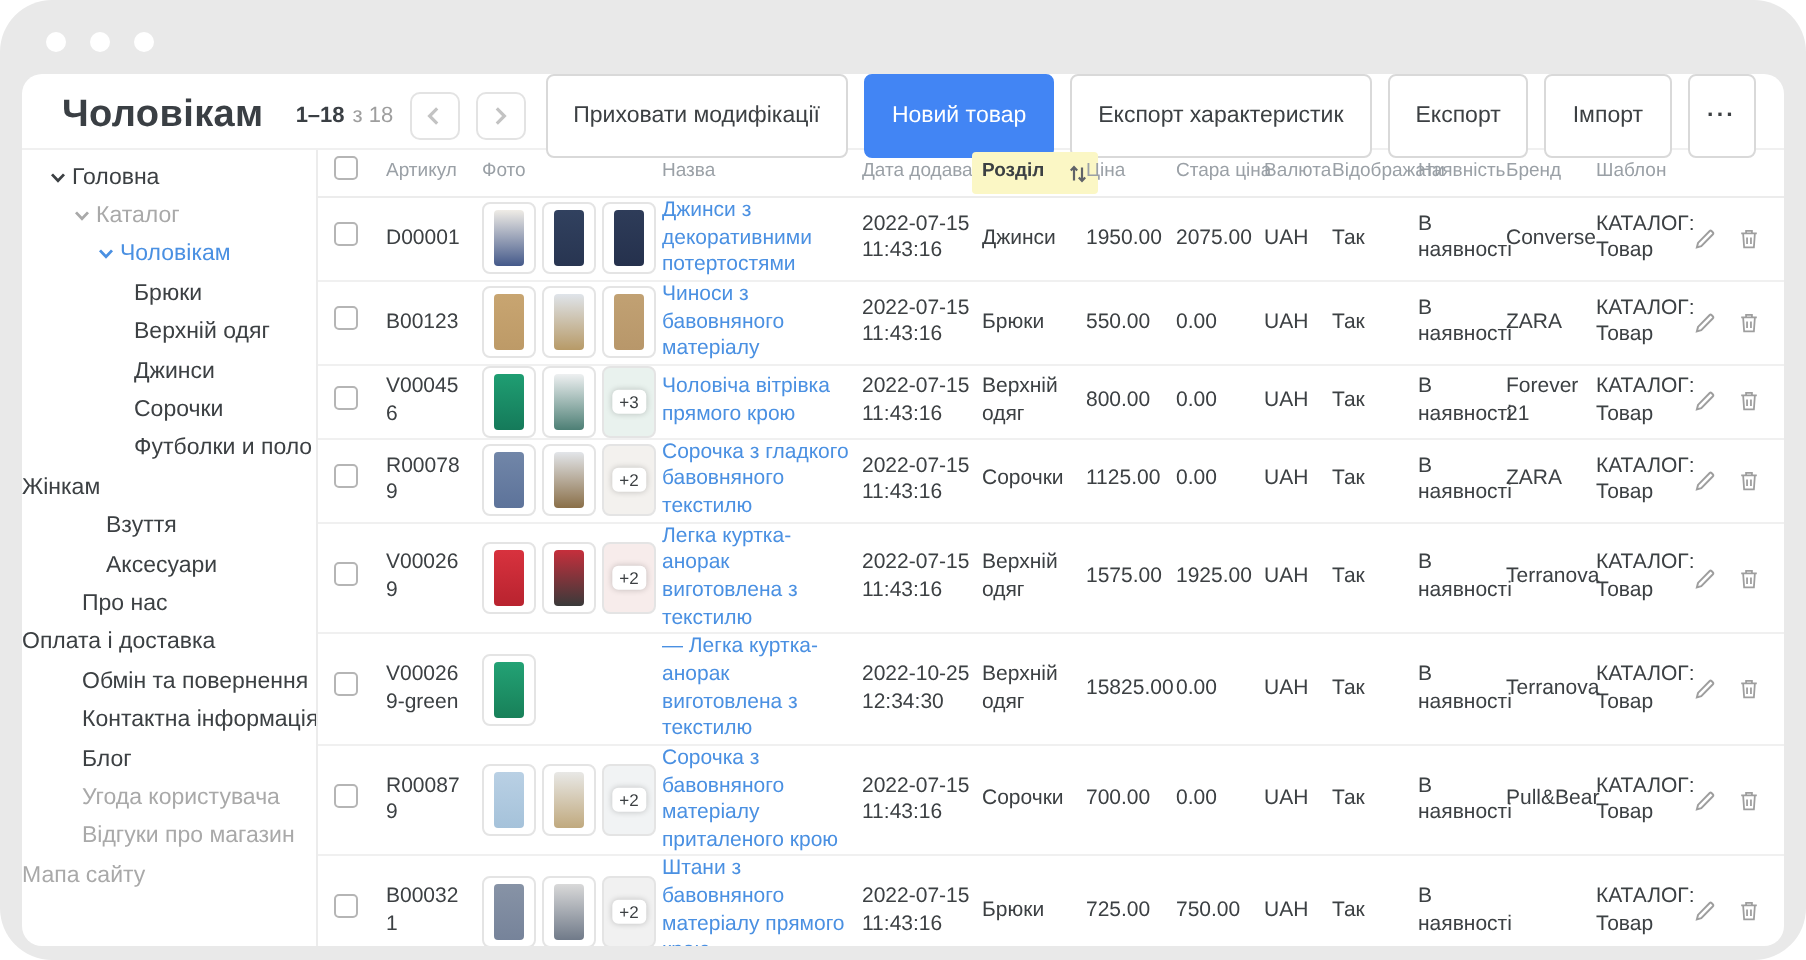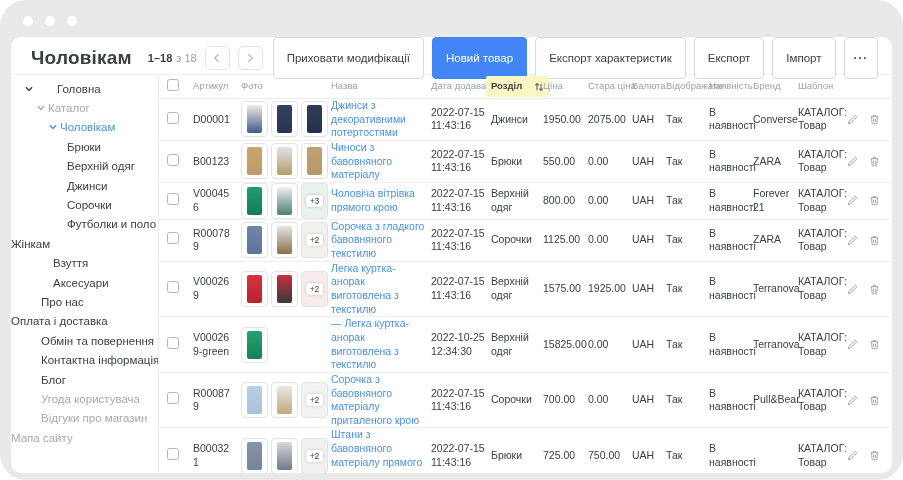--- a/index.html
+++ b/index.html
@@ -81,21 +81,21 @@
           <button class="btn primary">Новий товар</button>
           <button class="btn">Експорт характеристик</button>
           <button class="btn">Експорт</button>
           <button class="btn">Імпорт</button>
           <button class="btn compact">···</button>
         </span>
     </div>
 
     <div class="bodyrow">
       <nav class="sidebar">
-          <div class="snav-item normal" style="padding-left: 14px; gap: 21px;">
+          <div class="snav-item normal" style="padding-left: 14px;">
             <span class="arr">
               <svg width="8" height="6" viewBox="0 0 8 6" fill="none" stroke="currentColor" stroke-width="1.4">
                 <path d="M1 1.2 L4 4.4 L7 1.2"></path>
               </svg>
             </span>
             <span>Головна</span>
           </div>
           <div class="snav-item muted" style="padding-left: 26px;">
             <span class="arr">
               <svg width="8" height="6" viewBox="0 0 8 6" fill="none" stroke="currentColor" stroke-width="1.4">

